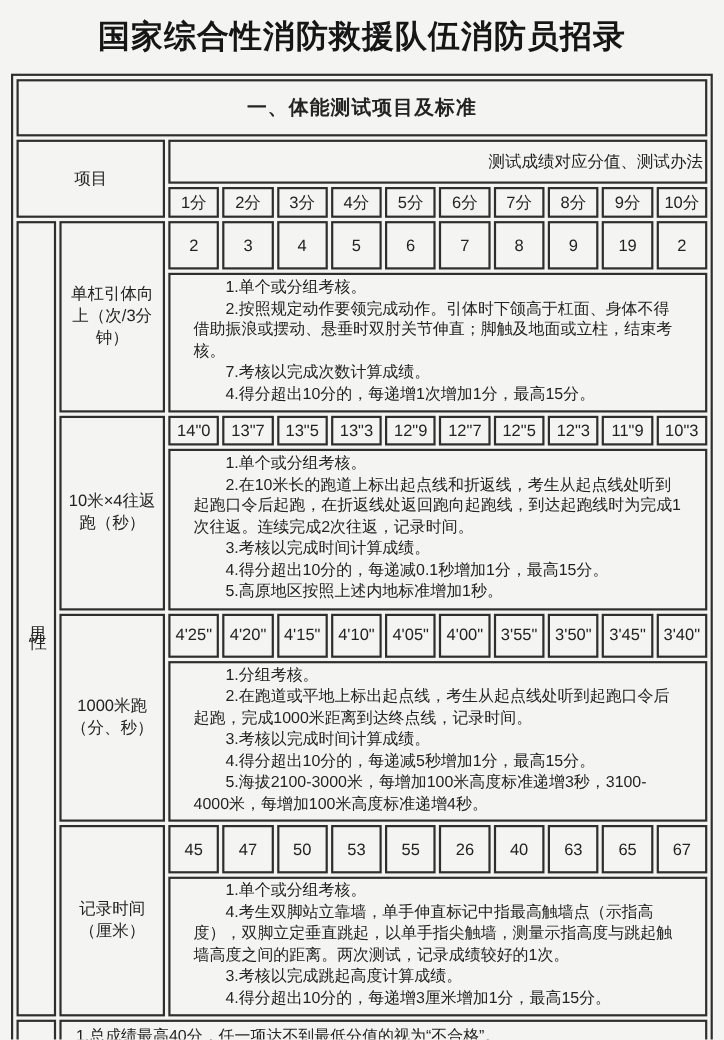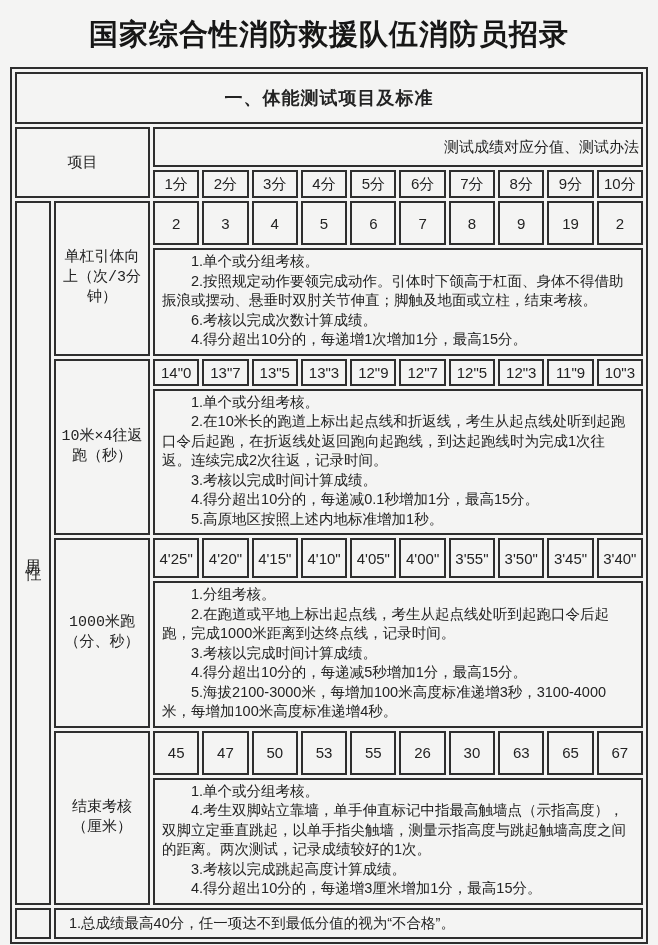--- a/index.html
+++ b/index.html
@@ -35,27 +35,27 @@
   td.hdr-item{font-size:15px;margin-top:27px;}
   td.hdr-main{height:40px;text-align:right;}
   tr.score-row td{height:28px;font-size:15px;}
   tr.vals-1 td{height:44px;}
   tr.vals-2 td{height:27px;}
   tr.vals-3 td{height:40px;}
   tr.vals-4 td{height:44px;}
   td.val{font-size:15px;}
   td.method{
     text-align:left;vertical-align:top;
-    padding:2px 7px 4px;
+    padding:2px 21px 4px;
   }
   td.method p{
     margin:0;text-indent:2em;
     font-size:14.5px;line-height:19.5px;
   }
-  td.item-name{font-size:15px;line-height:20px;padding:13px 4px;font-family:Liberation Mono, monospace;}
+  td.item-name{font-size:15px;line-height:20px;padding:13px 4px;}
   .vtext{
     writing-mode:vertical-lr;text-orientation:upright;
     margin:0 auto;letter-spacing:7px;font-size:16px;
   }
   td.remark-body{
     text-align:left;vertical-align:middle;
     padding:4px 6px 4px 13px;
   }
   td.remark-body p{
     margin:0;font-size:14.5px;line-height:19.5px;
@@ -120,21 +120,21 @@
     <td class="val">7</td>
     <td class="val">8</td>
     <td class="val">9</td>
     <td class="val">19</td>
     <td class="val">2</td>
   </tr>
   <tr>
     <td class="method" colspan="10">
       <p>1.单个或分组考核。</p>
       <p>2.按照规定动作要领完成动作。引体时下颌高于杠面、身体不得借助振浪或摆动、悬垂时双肘关节伸直；脚触及地面或立柱，结束考核。</p>
-      <p>6.考核以完成次数计算成绩。</p>
+      <p>7.考核以完成次数计算成绩。</p>
       <p>4.得分超出10分的，每递增1次增加1分，最高15分。</p>
     </td>
   </tr>
 
   <tr class="vals-2">
     <td class="item-name" rowspan="2">10米×4往返跑（秒）</td>
     <td class="val">14"0</td>
     <td class="val">13"7</td>
     <td class="val">13"5</td>
     <td class="val">13"3</td>
@@ -172,28 +172,28 @@
     <td class="method" colspan="10">
       <p>1.分组考核。</p>
       <p>2.在跑道或平地上标出起点线，考生从起点线处听到起跑口令后起跑，完成1000米距离到达终点线，记录时间。</p>
       <p>3.考核以完成时间计算成绩。</p>
       <p>4.得分超出10分的，每递减5秒增加1分，最高15分。</p>
       <p>5.海拔2100-3000米，每增加100米高度标准递增3秒，3100-4000米，每增加100米高度标准递增4秒。</p>
     </td>
   </tr>
 
   <tr class="vals-4">
-    <td class="item-name" rowspan="2">结束考核（厘米）</td>
+    <td class="item-name" rowspan="2">记录时间（厘米）</td>
     <td class="val">45</td>
     <td class="val">47</td>
     <td class="val">50</td>
     <td class="val">53</td>
     <td class="val">55</td>
     <td class="val">26</td>
-    <td class="val">30</td>
+    <td class="val">40</td>
     <td class="val">63</td>
     <td class="val">65</td>
     <td class="val">67</td>
   </tr>
   <tr>
     <td class="method" colspan="10">
       <p>1.单个或分组考核。</p>
       <p>4.考生双脚站立靠墙，单手伸直标记中指最高触墙点（示指高度），双脚立定垂直跳起，以单手指尖触墙，测量示指高度与跳起触墙高度之间的距离。两次测试，记录成绩较好的1次。</p>
       <p>3.考核以完成跳起高度计算成绩。</p>
       <p>4.得分超出10分的，每递增3厘米增加1分，最高15分。</p>

